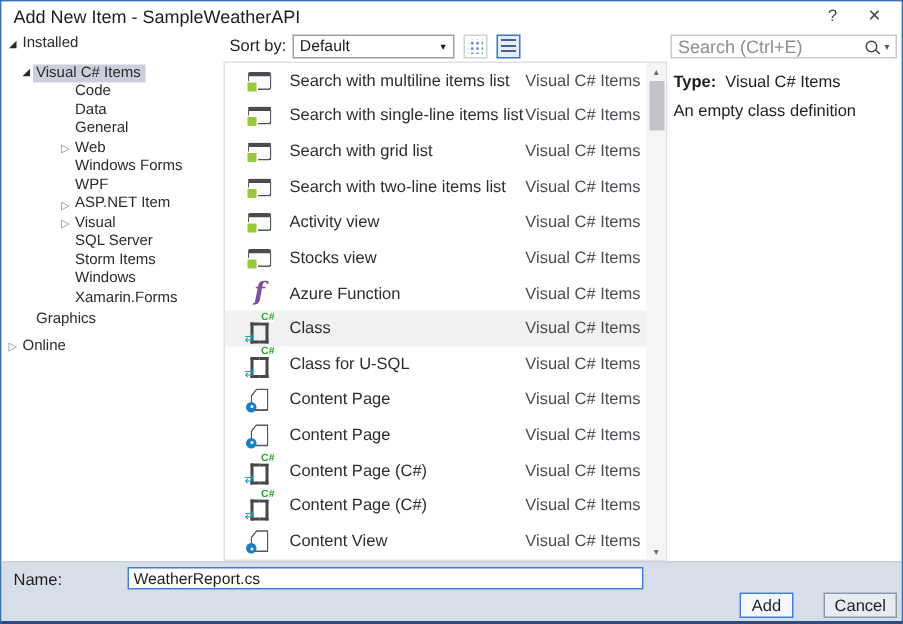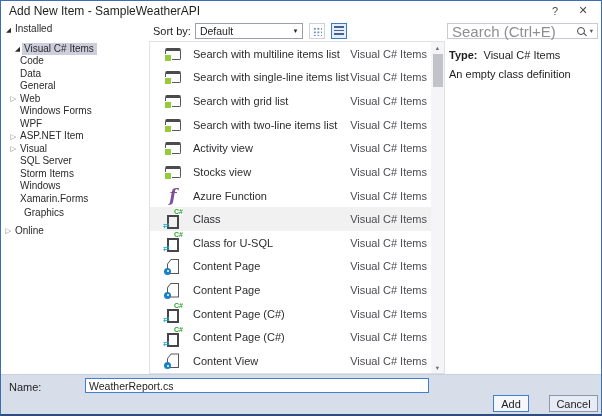--- a/index.html
+++ b/index.html
@@ -11,21 +11,21 @@
             padding-left:8px;font-size:12px;color:#1e1e1e;background:#fff;}
   .tb-btns{position:absolute;right:4px;top:0;height:19px;display:flex;align-items:center;}
   .tb-btn{width:28px;text-align:center;font-size:11px;color:#4a4a4a;cursor:default;}
 
   
   .sidebar{position:absolute;left:0;top:19px;width:148px;height:354px;padding-top:3px;
            box-sizing:border-box;overflow:hidden;background:#fff;}
   .tnode{display:flex;align-items:center;height:12.5px;font-size:10px;color:#2a2a2a;white-space:nowrap;}
   .tnode .tglyph{width:9px;flex:none;text-align:center;font-size:6.5px;line-height:9px;color:#2a2a2a;}
   .tnode .tglyph.collapsed{color:#8a8a8a;font-size:7.5px;}
-  .lvl0{padding-left:3px}.lvl1{padding-left:12px}.lvl2{padding-left:8px}
+  .lvl0{padding-left:3px}.lvl1{padding-left:12px}.lvl2{padding-left:38px}
   .gap-md{margin-top:7px}.gap-sm{margin-top:2px}.gap-lg{margin-top:5px}
   .tlabel{padding:0 3px 1px 2px;}
   .tlabel.sel{background:#cccedb;}
 
   
   .toolbar{position:absolute;left:149px;top:19px;width:294px;height:21px;display:flex;
            align-items:center;font-size:11px;color:#1e1e1e;}
   .sortlabel{margin-left:3px;flex:none;}
   .combo{margin-left:4px;width:108px;height:16px;box-sizing:border-box;border:1px solid #9aa0ab;
          background:#fff;display:flex;align-items:center;}
@@ -78,21 +78,21 @@
   
   .vscroll{position:absolute;right:0;top:0;bottom:0;width:13px;background:#f5f5f7;}
   .sarrow{height:11px;display:flex;align-items:center;justify-content:center;font-size:6.5px;color:#6a6a6f;}
   .sarrow.down{position:absolute;bottom:0;left:0;right:0;}
   .sthumb{position:absolute;top:12px;left:1.5px;width:10px;height:33px;background:#c2c3c9;}
 
   
   .rightpanel{position:absolute;left:444px;top:19px;width:156px;height:354px;background:#fff;}
   .searchbox{margin:3px 3px 0 2px;height:16px;box-sizing:border-box;border:1px solid #c3cbd6;
              background:#fff;display:flex;align-items:center;}
-  .searchbox input{flex:1;min-width:0;border:0;outline:none;font-family:inherit;font-size:15px;
+  .searchbox input{flex:1;min-width:0;border:0;outline:none;font-family:inherit;font-size:12px;
                    padding:0 0 0 4px;color:#444;background:transparent;}
   .searchbox input::placeholder{color:#8e8e93;}
   .mag{flex:none;width:6px;height:6px;border:1.3px solid #43484d;border-radius:50%;position:relative;
        margin-right:5px;}
   .mag i{position:absolute;width:4px;height:1.3px;background:#43484d;transform:rotate(45deg);
          right:-3.5px;bottom:-1.5px;}
   .scaret{flex:none;font-size:6.5px;color:#555;margin-right:4px;}
   .typeline{margin:10px 0 0 4px;font-size:11px;color:#1e1e1e;}
   .typeline b{margin-right:6px;}
   .desc{margin:7px 0 0 4px;font-size:11px;color:#1e1e1e;}

